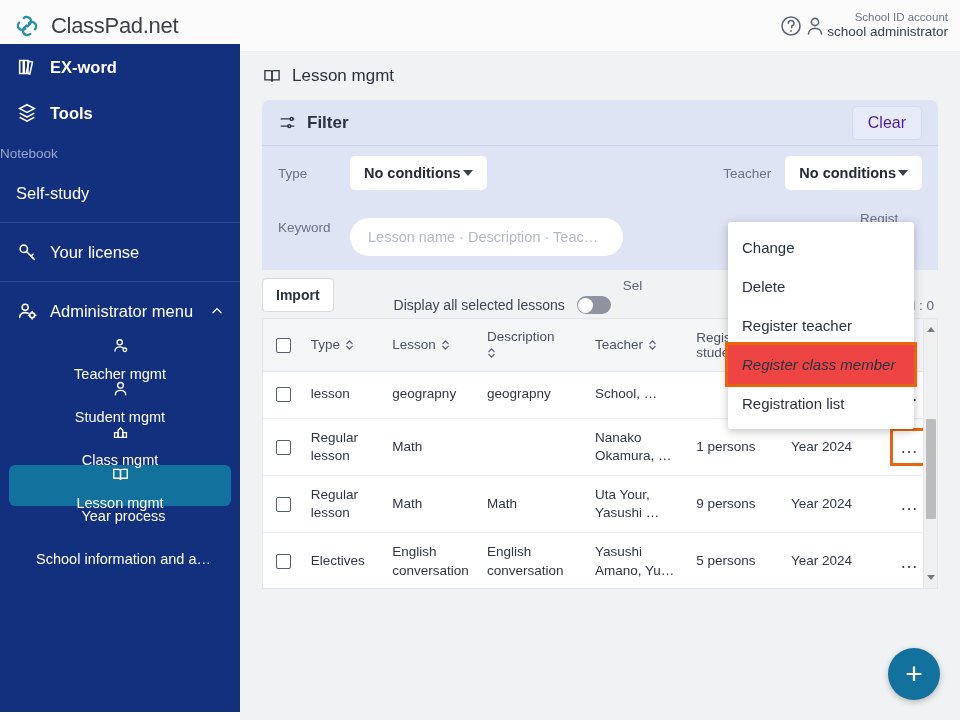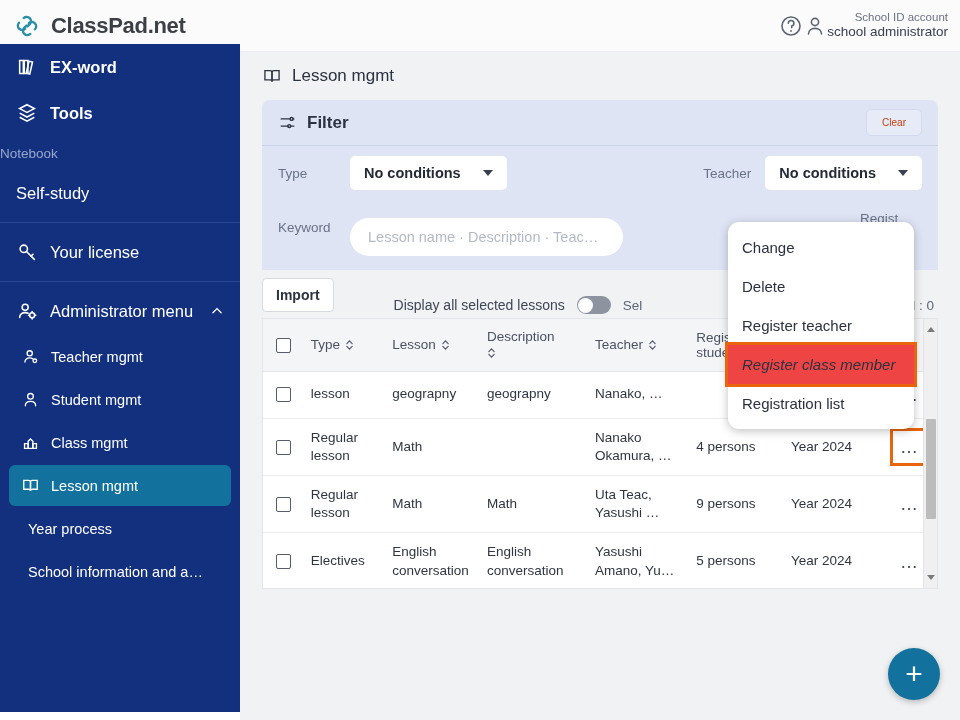--- a/index.html
+++ b/index.html
@@ -14,21 +14,21 @@
   
   .topbar {
     position: absolute; left: 0; top: 0; width: 960px; height: 52px;
     background: #fbfbfc;
     display: flex; align-items: center;
     border-bottom: 1px solid #eceef1;
   }
   .brand { display: flex; align-items: center; gap: 9px; padding-left: 12px; }
   .brand-logo { width: 30px; height: 30px; }
   .brand-name {
-    font-size: 22px; font-weight: 700; color: #3b3f46; letter-spacing: -0.3px;
+    font-size: 22px; font-weight: 400; color: #3b3f46; letter-spacing: -0.3px;
   }
   .topbar-right {
     margin-left: auto; display: flex; align-items: center; gap: 0;
     padding-right: 12px;
   }
   .help-icon { width: 24px; height: 24px; color: #5d6472; }
   .user-icon { width: 24px; height: 24px; color: #5d6472; }
   .acct { line-height: 1.25; text-align: right; }
   .acct-top { font-size: 11.5px; color: #6b7280; }
   .acct-bottom { font-size: 13.5px; color: #384150; }
@@ -49,21 +49,21 @@
   .nav-item .ico { width: 22px; height: 22px; flex: 0 0 22px; display:block; }
   .nav-sub {
     font-size: 13.5px; color: #9aa8cd; padding: 0 0;
     height: 34px; display: flex; align-items: center;
   }
   .nav-divider { height: 1px; background: #2c4793; margin: 6px 0; }
   .nav-item.plain { padding-left: 16px; }
   .nav-child {
     display: flex; align-items: center; gap: 11px;
     height: 41px; margin: 2px 9px; padding: 0 12px;
-    border-radius: 6px; font-size: 14.5px; color: #ffffff;
+    border-radius: 6px; font-size: 14.5px; color: #ffffff; flex-direction: column;
   }
   .nav-child.active { background: #13729d; }
   .nav-child .ico { width: 19px; height: 19px; flex: 0 0 19px; }
   .nav-child.noicon { padding-left: 19px; }
   .chev { margin-left: auto; width: 14px; height: 14px; }
 
   
   .main {
     position: absolute; left: 240px; top: 52px; width: 720px; height: 668px;
     background: #f1f2f4;
@@ -83,36 +83,36 @@
   }
   .filter-head {
     display: flex; align-items: center; gap: 10px;
     height: 46px; padding: 0 16px;
     border-bottom: 1px solid #ccd4ec;
   }
   .filter-head .ico { width: 19px; height: 19px; color:#2c3340; }
   .filter-title { font-size: 17px; font-weight: 700; color: #2c3340; }
   .clear-btn {
     margin-left: auto; background: #e7ebf8; border: 1px solid #d3daf0;
-    color: #c2410c; font-size: 10px; border-radius: 5px;
+    color: #4c1d95; font-size: 16px; border-radius: 5px;
     padding: 7px 15px; cursor: pointer;
   }
   .filter-body { padding: 10px 16px 14px 16px; }
   .filter-row { display: flex; align-items: center; }
   .filter-row + .filter-row { margin-top: 8px; }
   .f-label { font-size: 13.5px; color: #6a7287; }
   .f-label.type { width: 72px; }
   .f-label.teacher { width: 62px; }
   .f-label.reg {
     width: 62px; line-height: 1.2;
   }
   .select {
     background: #ffffff; border-radius: 5px;
     padding: 9px 14px; font-size: 14.5px; font-weight: 700; color: #242a36;
-    display: flex; align-items: center; gap: 22px; cursor: pointer;
+    display: flex; align-items: center; gap: 2px; cursor: pointer;
     min-width: 130px;
   }
   .caret { width: 0; height: 0; border-left: 5px solid transparent;
            border-right: 5px solid transparent; border-top: 6px solid #3a4050; }
   .keyword-input {
     flex: 1; background: #ffffff; border: none; border-radius: 20px;
     padding: 11px 18px; font-size: 14.5px; color: #2b3140;
     font-family: "Liberation Sans", sans-serif; max-width: 285px; margin-top: 20px;
   }
   .keyword-input::placeholder { color: #b3b9c6; }
@@ -139,21 +139,21 @@
   .tg-label { font-size: 14px; color: #3e4554; }
   .switch {
     width: 34px; height: 18px; border-radius: 10px; background: #8d939f;
     position: relative; cursor: pointer;
   }
   .switch .knob {
     position: absolute; left: 1.5px; top: 1.5px;
     width: 15px; height: 15px; border-radius: 50%; background: #ffffff;
   }
   .sel-count {
-    font-size: 13.5px; color: #5e6576; margin-top: 20px; margin-left: 12px;
+    font-size: 13.5px; color: #5e6576; margin-left: 12px;
     white-space: nowrap;
   }
   .sel-total {
     font-size: 13.5px; color: #5e6576; margin-top: 20px; margin-left: auto;
     white-space: nowrap; padding-right: 4px;
   }
 
   
   .table-wrap {
     position: relative;
@@ -209,21 +209,21 @@
   .tscroll .arw {
     position: absolute; left: 3px; width: 0; height: 0;
     border-left: 4px solid transparent; border-right: 4px solid transparent;
   }
   .tscroll .arw.up { top: 8px; border-bottom: 5px solid #7a7a7a; }
   .tscroll .arw.dn { bottom: 8px; border-top: 5px solid #7a7a7a; }
 
   
   .ctx-menu {
     position: absolute; left: 728px; top: 222px; width: 186px;
-    background: #ffffff; border-radius: 11px;
+    background: #ffffff; border-radius: 3px;
     box-shadow: 0 2px 10px rgba(0,0,0,0.25);
     z-index: 40; padding: 6px 0;
   }
   .ctx-item {
     font-size: 15px; color: #2b3140; padding: 11px 14px; cursor: pointer;
   }
   .ctx-item.selected {
     outline: 3px solid #e8650d; background: #ef4444; position: relative;
     z-index: 2;
     font-style: italic;
@@ -481,47 +481,47 @@
               <th class="col-menu"></th>
             </tr>
           </thead>
           <tbody>
 
             <tr>
               <td class="col-chk"><span class="chkbox"></span></td>
               <td class="col-type">lesson</td>
               <td class="col-lesson">geograpny</td>
               <td class="col-desc">geograpny</td>
-              <td class="col-teacher">Nanako, …</td>
+              <td class="col-teacher">School, …</td>
               <td class="col-reg"></td>
               <td class="col-year"></td>
               <td class="col-menu">
                 <span class="dots-btn">…</span>
               </td>
             </tr>
 
             <tr>
               <td class="col-chk"><span class="chkbox"></span></td>
               <td class="col-type">Regular lesson</td>
               <td class="col-lesson">Math</td>
               <td class="col-desc"></td>
               <td class="col-teacher">Nanako Okamura, …</td>
-              <td class="col-reg">4 persons</td>
+              <td class="col-reg">1 persons</td>
               <td class="col-year">Year 2024</td>
               <td class="col-menu">
                 <span class="dots-btn highlight">…</span>
               </td>
             </tr>
 
             <tr>
               <td class="col-chk"><span class="chkbox"></span></td>
               <td class="col-type">Regular lesson</td>
               <td class="col-lesson">Math</td>
               <td class="col-desc">Math</td>
-              <td class="col-teacher">Uta Teac, Yasushi …</td>
+              <td class="col-teacher">Uta Your, Yasushi …</td>
               <td class="col-reg">9 persons</td>
               <td class="col-year">Year 2024</td>
               <td class="col-menu">
                 <span class="dots-btn">…</span>
               </td>
             </tr>
 
             <tr>
               <td class="col-chk"><span class="chkbox"></span></td>
               <td class="col-type">Electives</td>

